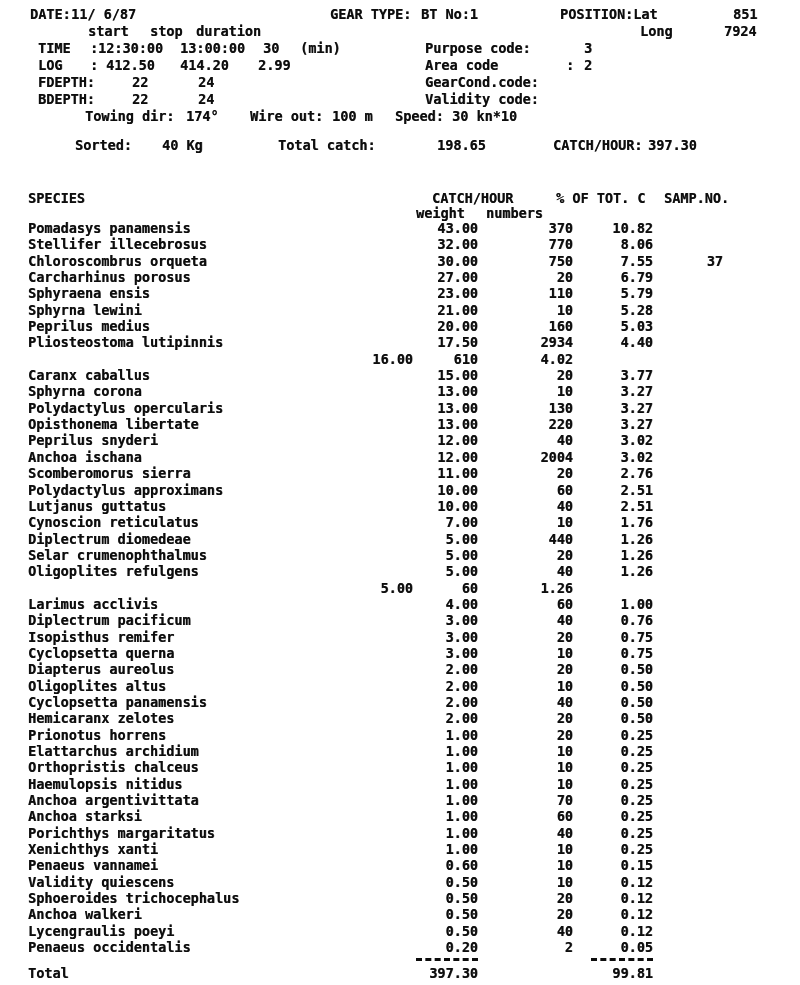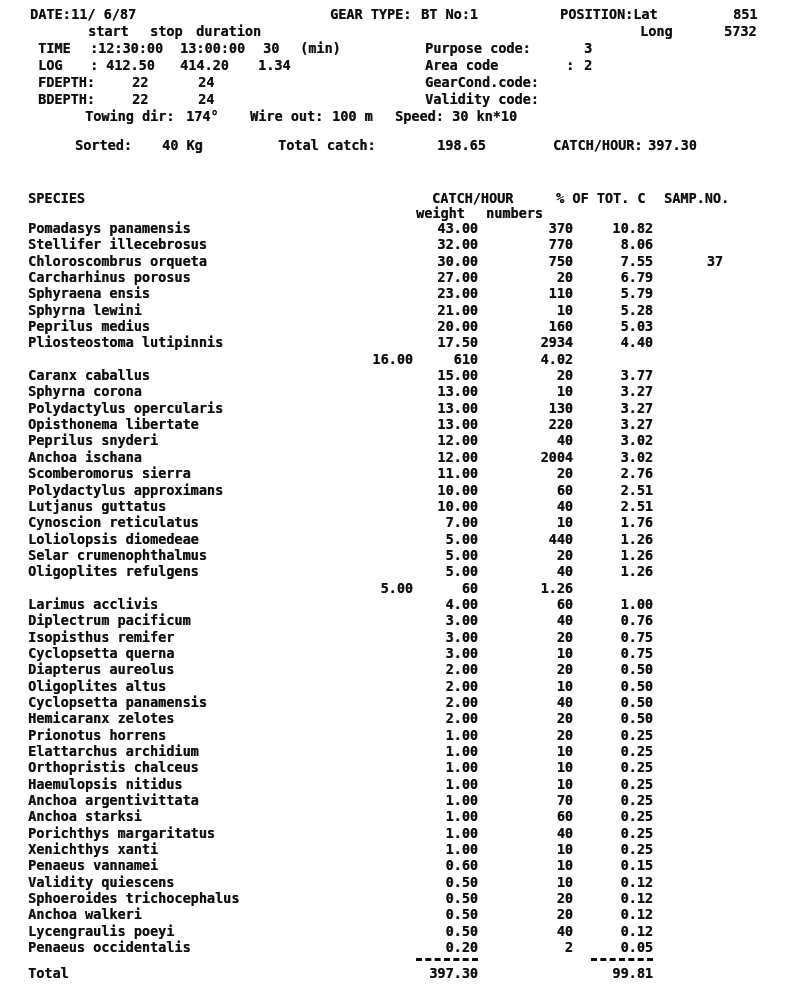--- a/index.html
+++ b/index.html
@@ -41,40 +41,40 @@
     <span style="left:421px">BT No:1</span>
     <span style="left:560px">POSITION:Lat</span>
     <span style="left:733px">851</span>
   </div>
 
   <div class="hline" style="top:23px">
     <span style="left:88px">start</span>
     <span style="left:150px">stop</span>
     <span style="left:196px">duration</span>
     <span style="left:640px">Long</span>
-    <span style="left:724px">5732</span>
+    <span style="left:724px">7924</span>
   </div>
 
   <div class="hline" style="top:40px">
     <span style="left:38px">TIME</span>
     <span style="left:90px">:</span>
     <span style="left:98px">12:30:00</span>
     <span style="left:180px">13:00:00</span>
     <span style="left:263px">30</span>
     <span style="left:300px">(min)</span>
     <span style="left:425px">Purpose code:</span>
     <span style="left:584px">3</span>
   </div>
 
   <div class="hline" style="top:57px">
     <span style="left:38px">LOG</span>
     <span style="left:90px">:</span>
     <span style="left:106px">412.50</span>
     <span style="left:180px">414.20</span>
-    <span style="left:258px">1.34</span>
+    <span style="left:258px">2.99</span>
     <span style="left:425px">Area code</span>
     <span style="left:566px">:</span>
     <span style="left:584px">2</span>
   </div>
 
   <div class="hline" style="top:74px">
     <span style="left:38px">FDEPTH:</span>
     <span style="left:132px">22</span>
     <span style="left:198px">24</span>
     <span style="left:425px">GearCond.code:</span>
@@ -263,21 +263,21 @@
 
     <div class="srow">
       <span class="cell">Cynoscion reticulatus</span>
       <span class="cell num">7.00</span>
       <span class="cell num">10</span>
       <span class="cell num">1.76</span>
       <span class="cell num"></span>
     </div>
 
     <div class="srow">
-      <span class="cell">Loliolopsis diomedeae</span>
+      <span class="cell">Diplectrum diomedeae</span>
       <span class="cell num">5.00</span>
       <span class="cell num">440</span>
       <span class="cell num">1.26</span>
       <span class="cell num"></span>
     </div>
 
     <div class="srow">
       <span class="cell">Selar crumenophthalmus</span>
       <span class="cell num">5.00</span>
       <span class="cell num">20</span>

